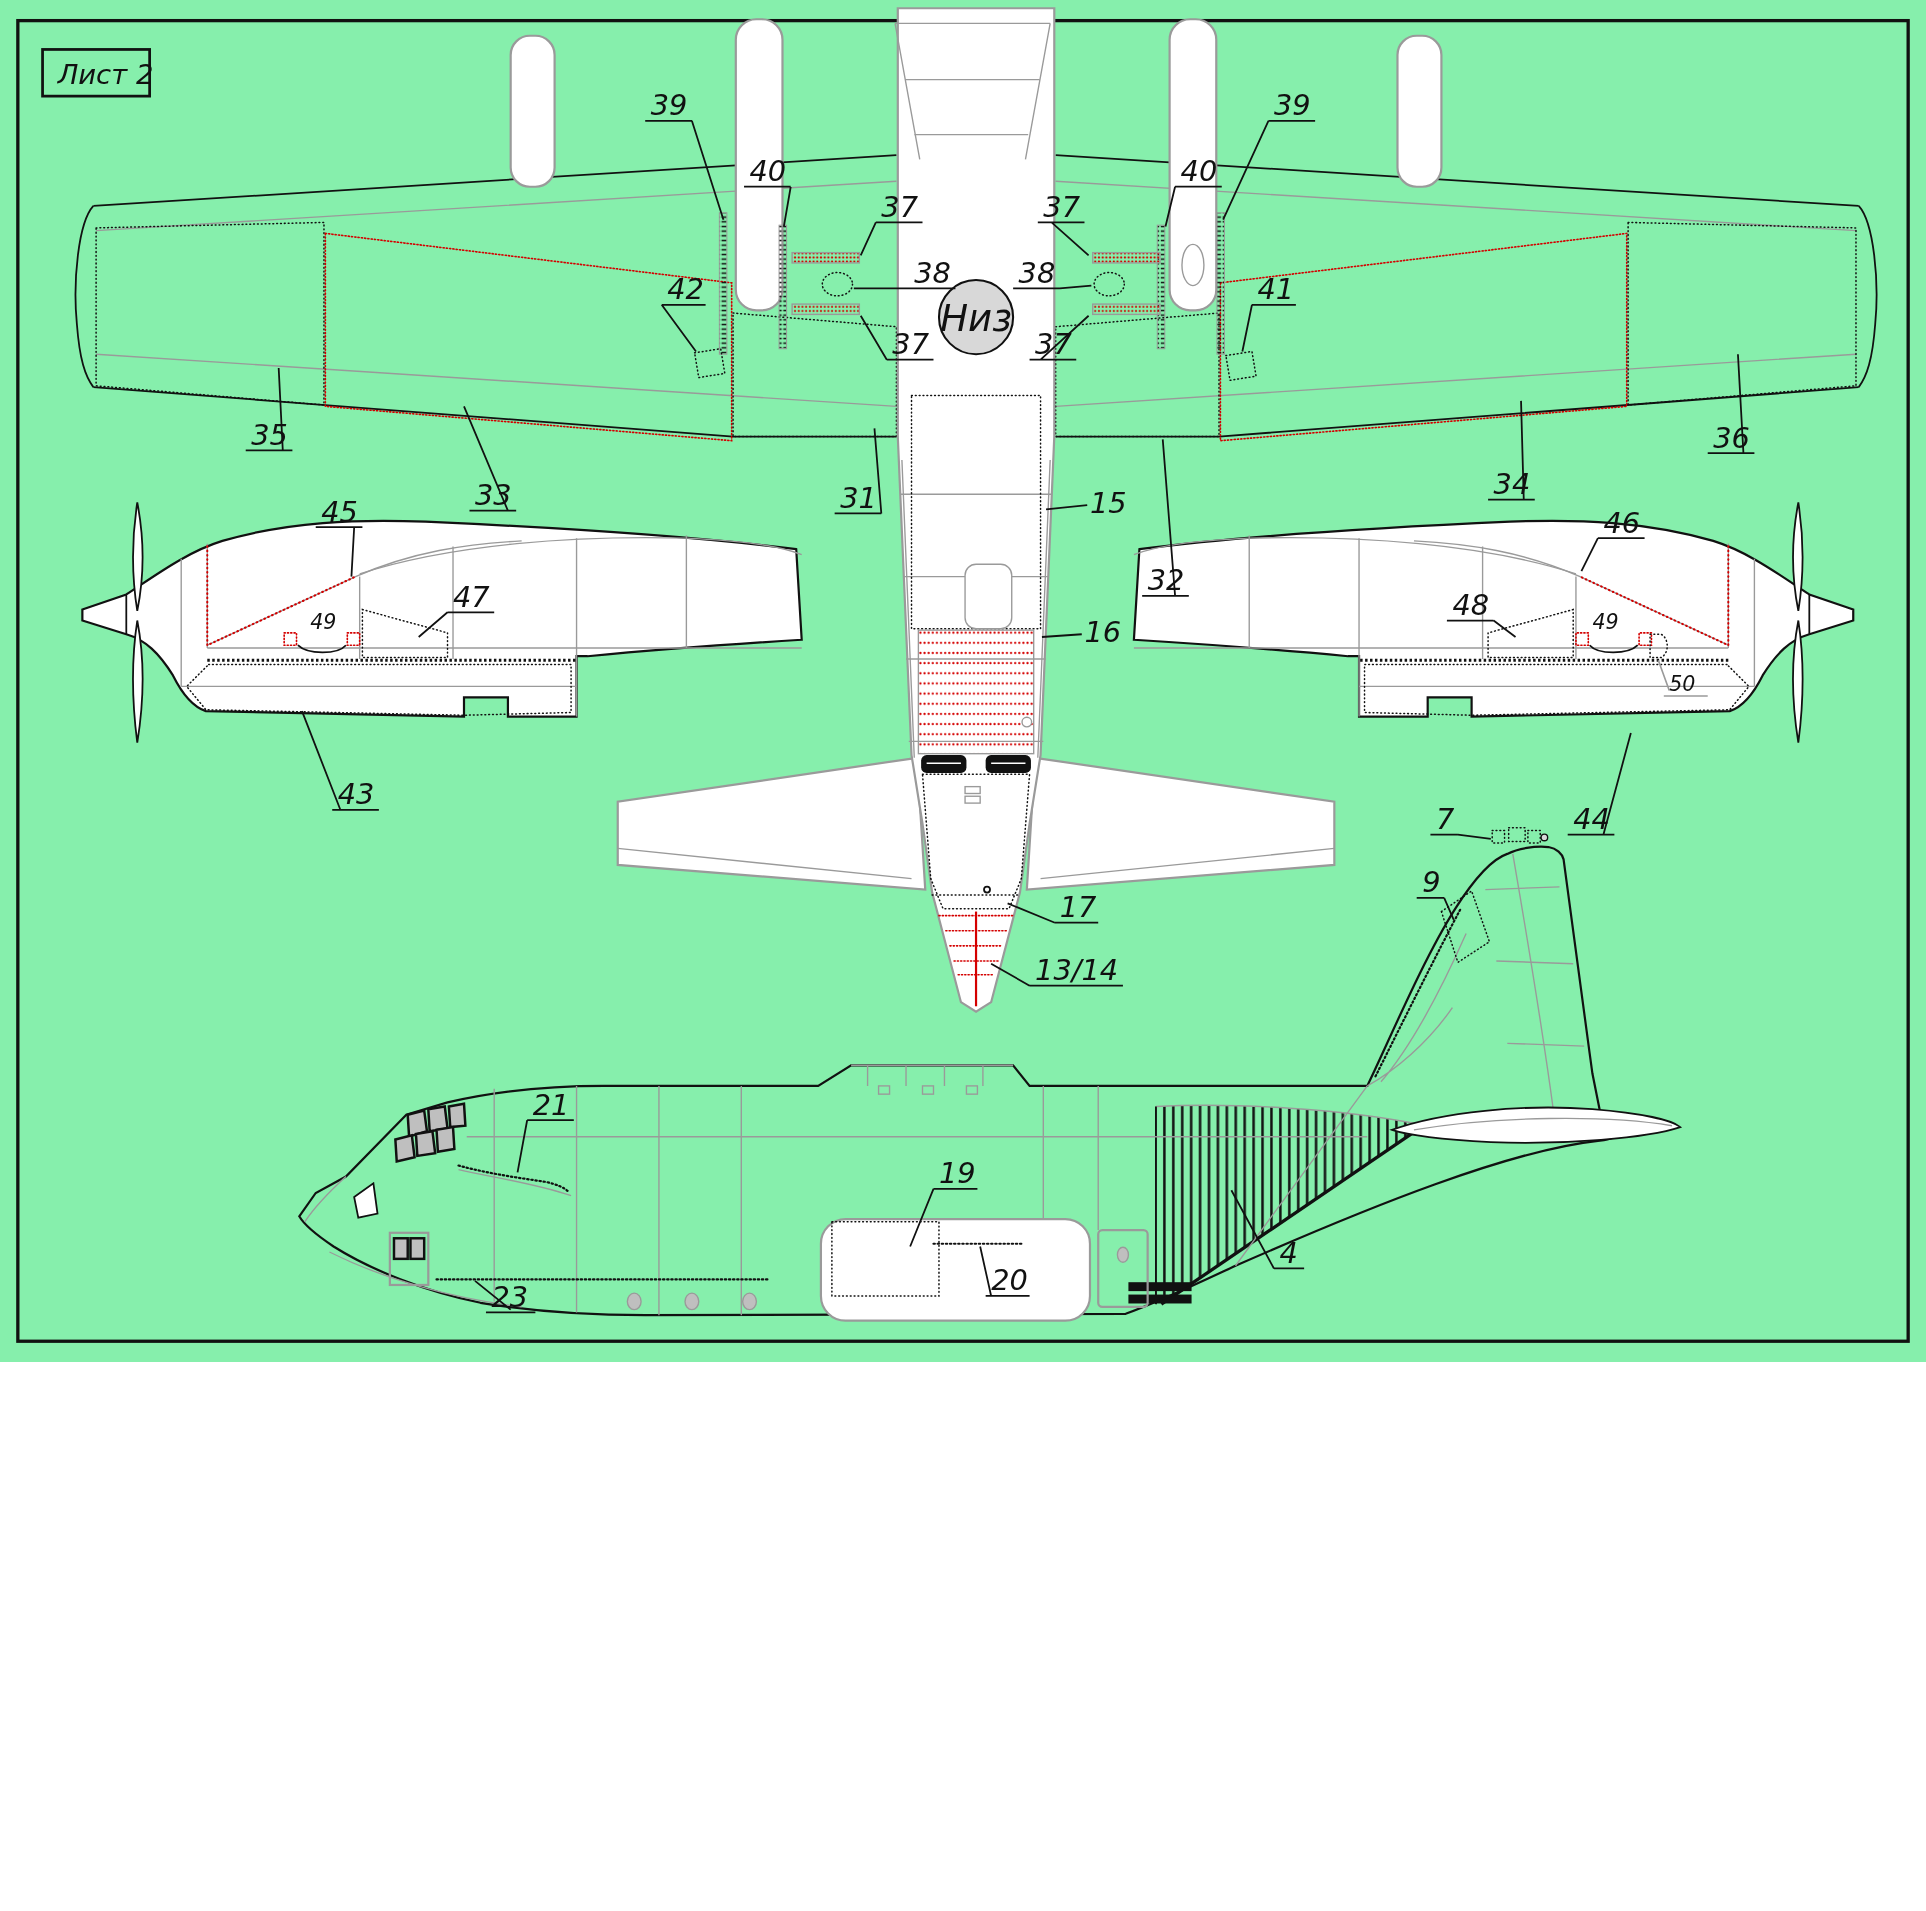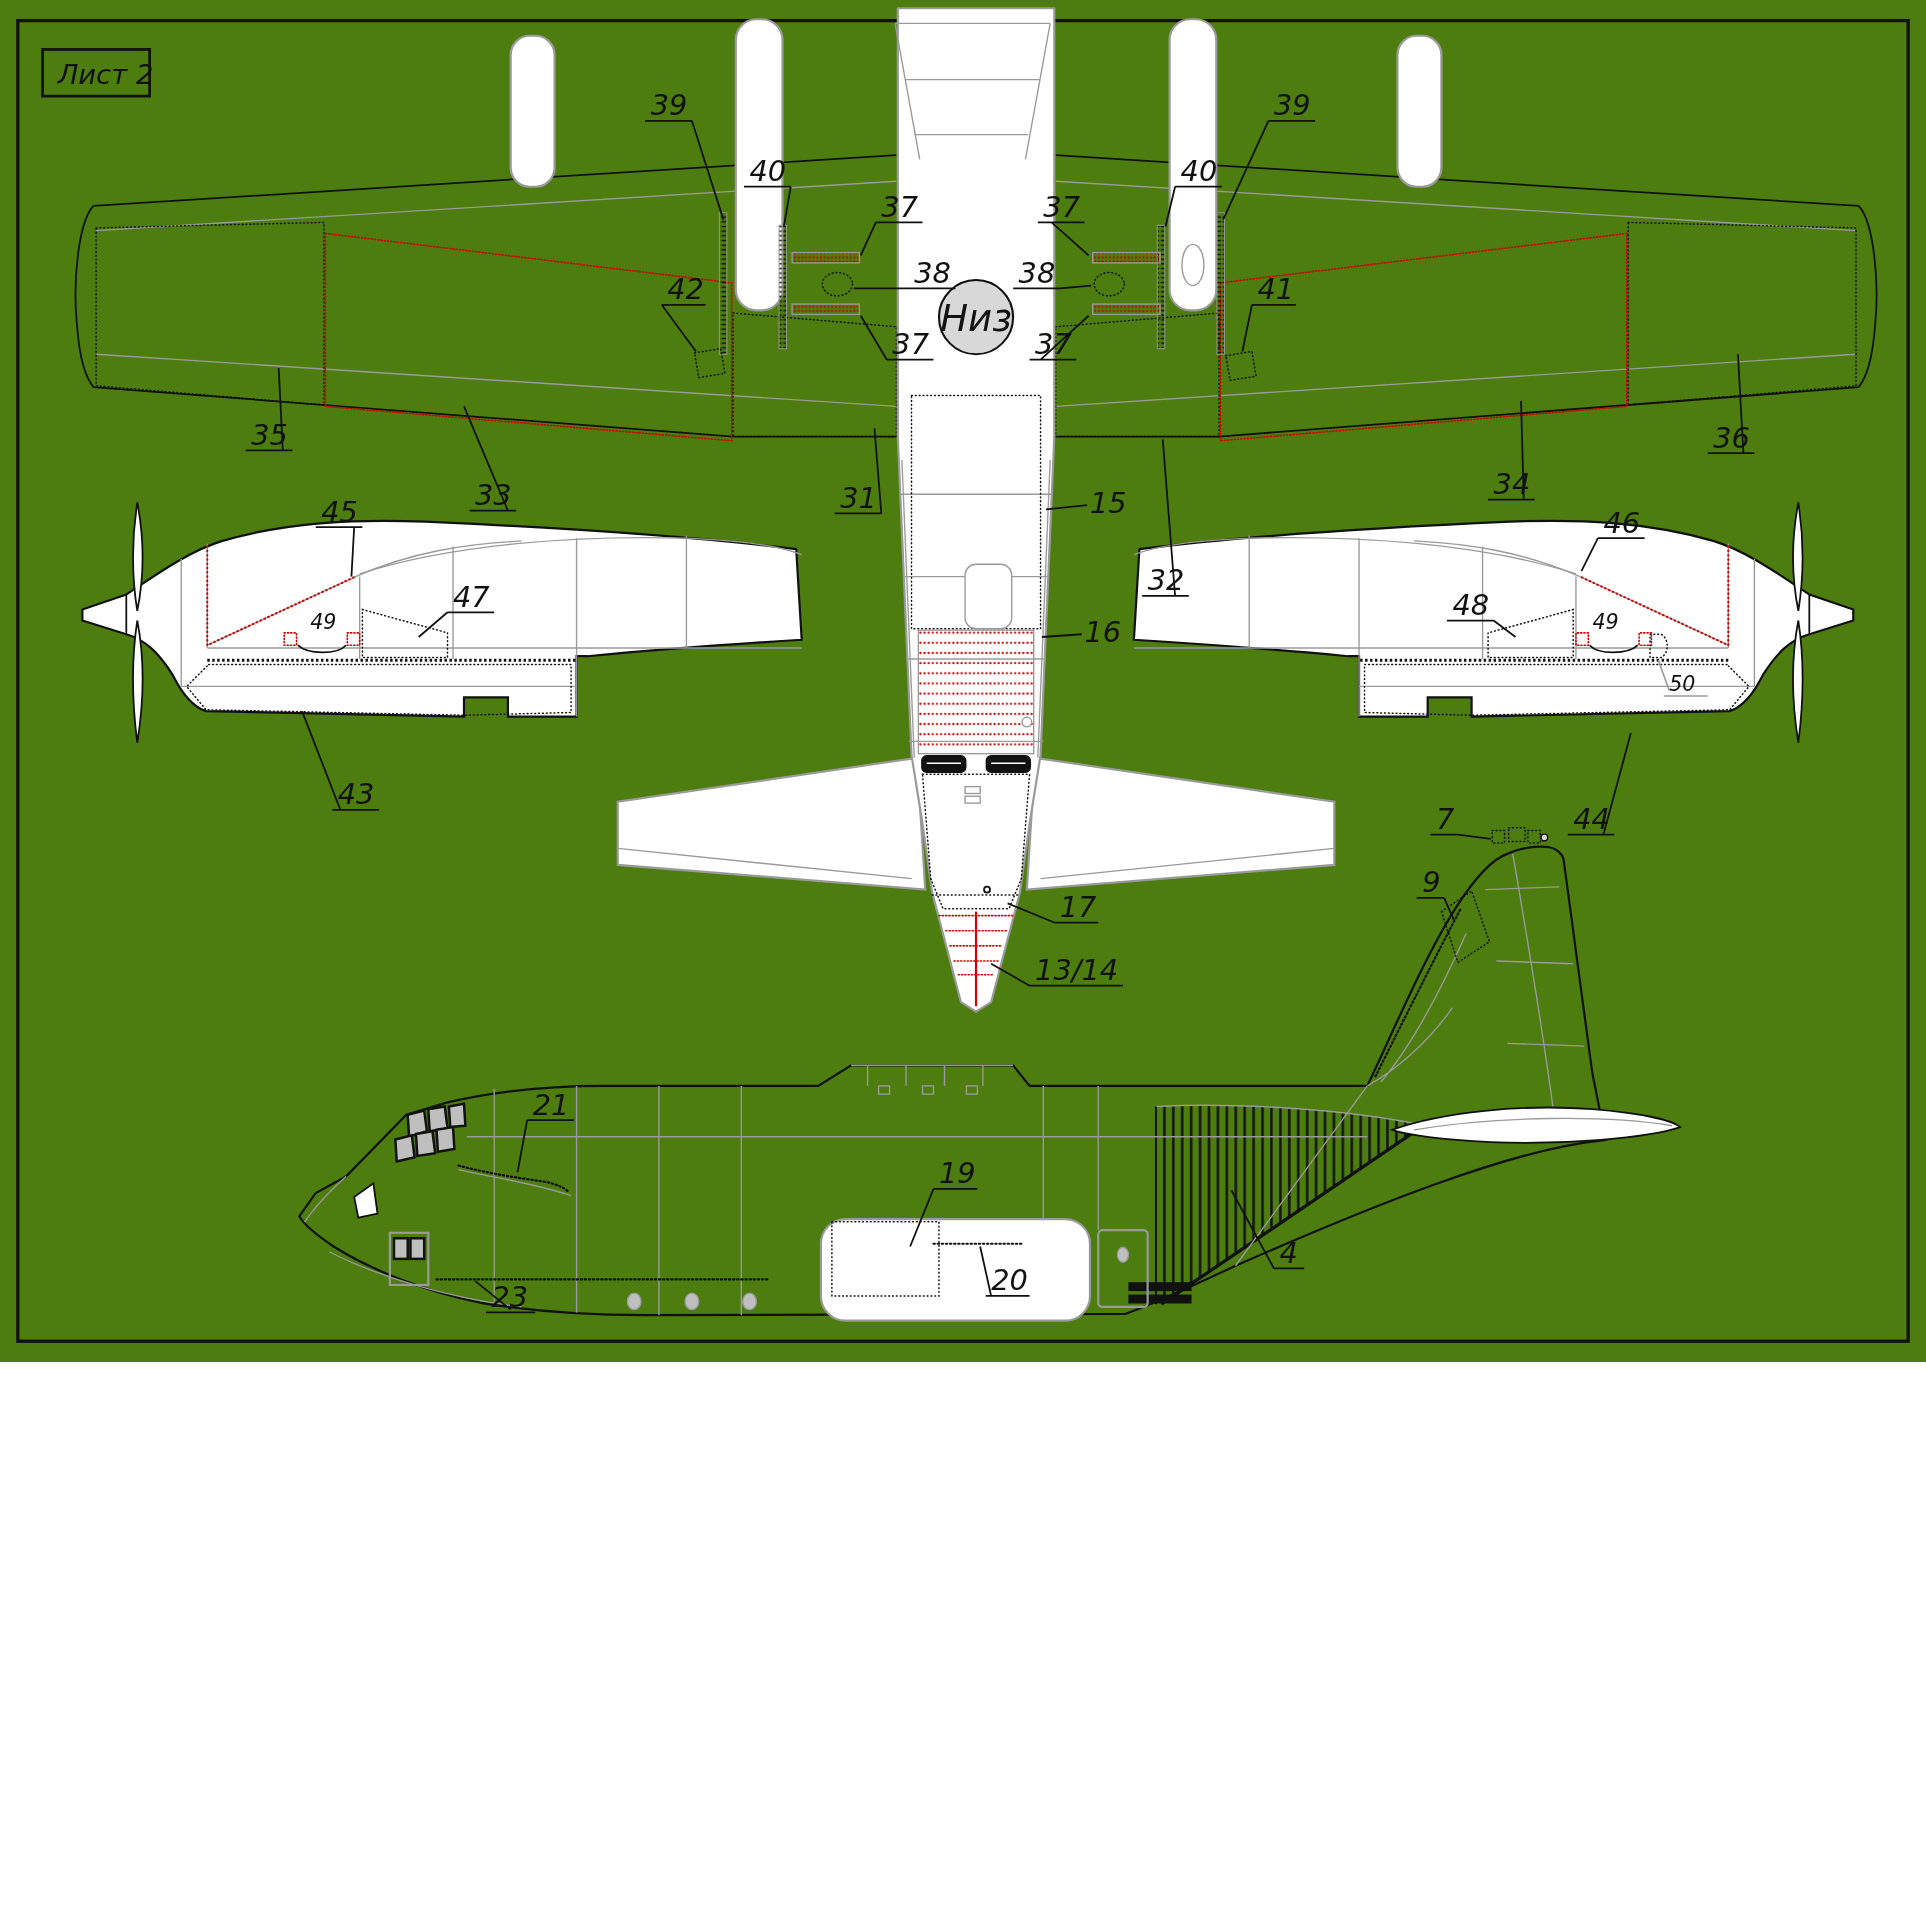--- a/index.html
+++ b/index.html
@@ -1,16 +1,16 @@
 <!DOCTYPE html>
 <html style="--accent_red: #d40000; --line_gray: #9a9a9a; --fill_light: #d8d8d8; --glass_gray: #bfbfbf; --ink: #111111;font-size:6.2px"><head>
 <meta charset="utf-8">
 <style>
   html,body{margin:0;padding:0;background:#ffffff;}
-  .sheet{width:100vw;max-width:100%;aspect-ratio:7016/4961;position:relative;background:#4d7c0f;text-align:right;}
+  .sheet{width:100vw;max-width:100%;aspect-ratio:7016/4961;position:relative;background:#86efac;text-align:right;}
   svg{width:100%;height:100%;display:block;}
   .ln{stroke:var(--line_gray);stroke-width:1;fill:none;}
   .ln2{stroke:var(--line_gray);stroke-width:1.6;fill:none;}
   .lnb{stroke:var(--ink);stroke-width:1.3;fill:none;}
   .lnb2{stroke:var(--ink);stroke-width:1.6;fill:none;}
   .thick{stroke:var(--ink);stroke-width:2.4;fill:none;}
   .dotb{stroke:var(--ink);stroke-width:1.1;stroke-dasharray:.6 2.2;stroke-linecap:round;fill:none;}
   .dotb2{stroke:var(--ink);stroke-width:1.6;stroke-dasharray:1 2;stroke-linecap:round;fill:none;}
   .dotr{stroke:var(--accent_red);stroke-width:1.5;stroke-dasharray:.5 2.6;stroke-linecap:round;fill:none;}
   .dotrb{stroke:var(--accent_red);stroke-width:1.2;stroke-dasharray:.8 1.6;stroke-linecap:round;fill:none;}

